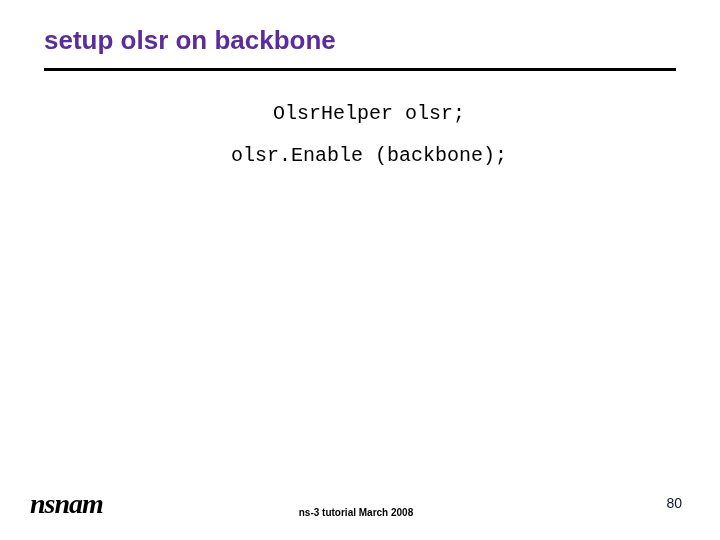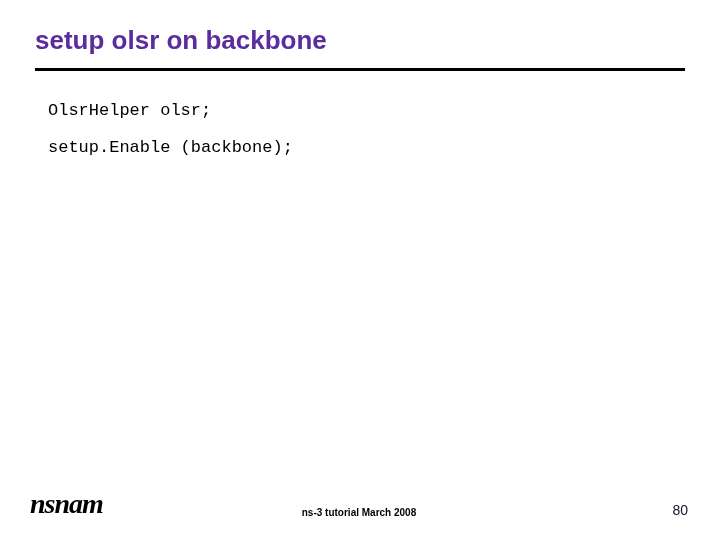--- a/index.html
+++ b/index.html
@@ -11,56 +11,57 @@
       width: 720px;
       height: 540px;
       background: #ffffff;
       font-family: Arial, Helvetica, sans-serif;
       position: relative;
       overflow: hidden;
     }
     .slide {
       width: 100%;
       height: 100%;
-      padding: 20px 30px;
+      padding: 20px 39px;
       position: relative;
       border-radius: 17px;
     }
     .title {
       color: #5b2c9e;
       font-size: 26px;
       font-weight: bold;
       margin-bottom: 12px;
       margin-top: 5px;
       margin-left: 5px;
     }
     .divider {
       border: none;
       border-top: 3px solid #000000;
       margin-bottom: 25px;
       margin-left: 5px;
       margin-right: 5px;
     }
     .code-block {
       font-family: "Courier New", Courier, monospace;
-      font-size: 17px;
+      font-size: 20px;
       color: #000000;
       margin-left: 18px;
       line-height: 1.8;
+      text-align: center;
     }
     .code-line {
       margin-bottom: 6px;
     }
     .footer {
       position: absolute;
       bottom: 20px;
       left: 30px;
-      right: 32px;
+      right: 38px;
       display: flex;
-      align-items: flex-end;
+      align-items: center;
       justify-content: space-between;
     }
     .logo {
       font-family: "Times New Roman", Times, serif;
       font-style: italic;
       font-weight: bold;
       font-size: 28px;
       color: #000000;
       letter-spacing: -1px;
     }
@@ -80,20 +81,20 @@
     }
   </style>
 </head>
 <body>
 
 <div class="slide">
   <h1 class="title">setup olsr on backbone</h1>
   <hr class="divider">
   <div class="code-block">
     <div class="code-line">OlsrHelper olsr;</div>
-    <div class="code-line">setup.Enable (backbone);</div>
+    <div class="code-line">olsr.Enable (backbone);</div>
   </div>
   <div class="footer">
     <div class="logo">nsnam</div>
     <div class="footer-text">ns-3 tutorial March 2008</div>
     <div class="page-number">80</div>
   </div>
 </div>
 
 </body></html>

